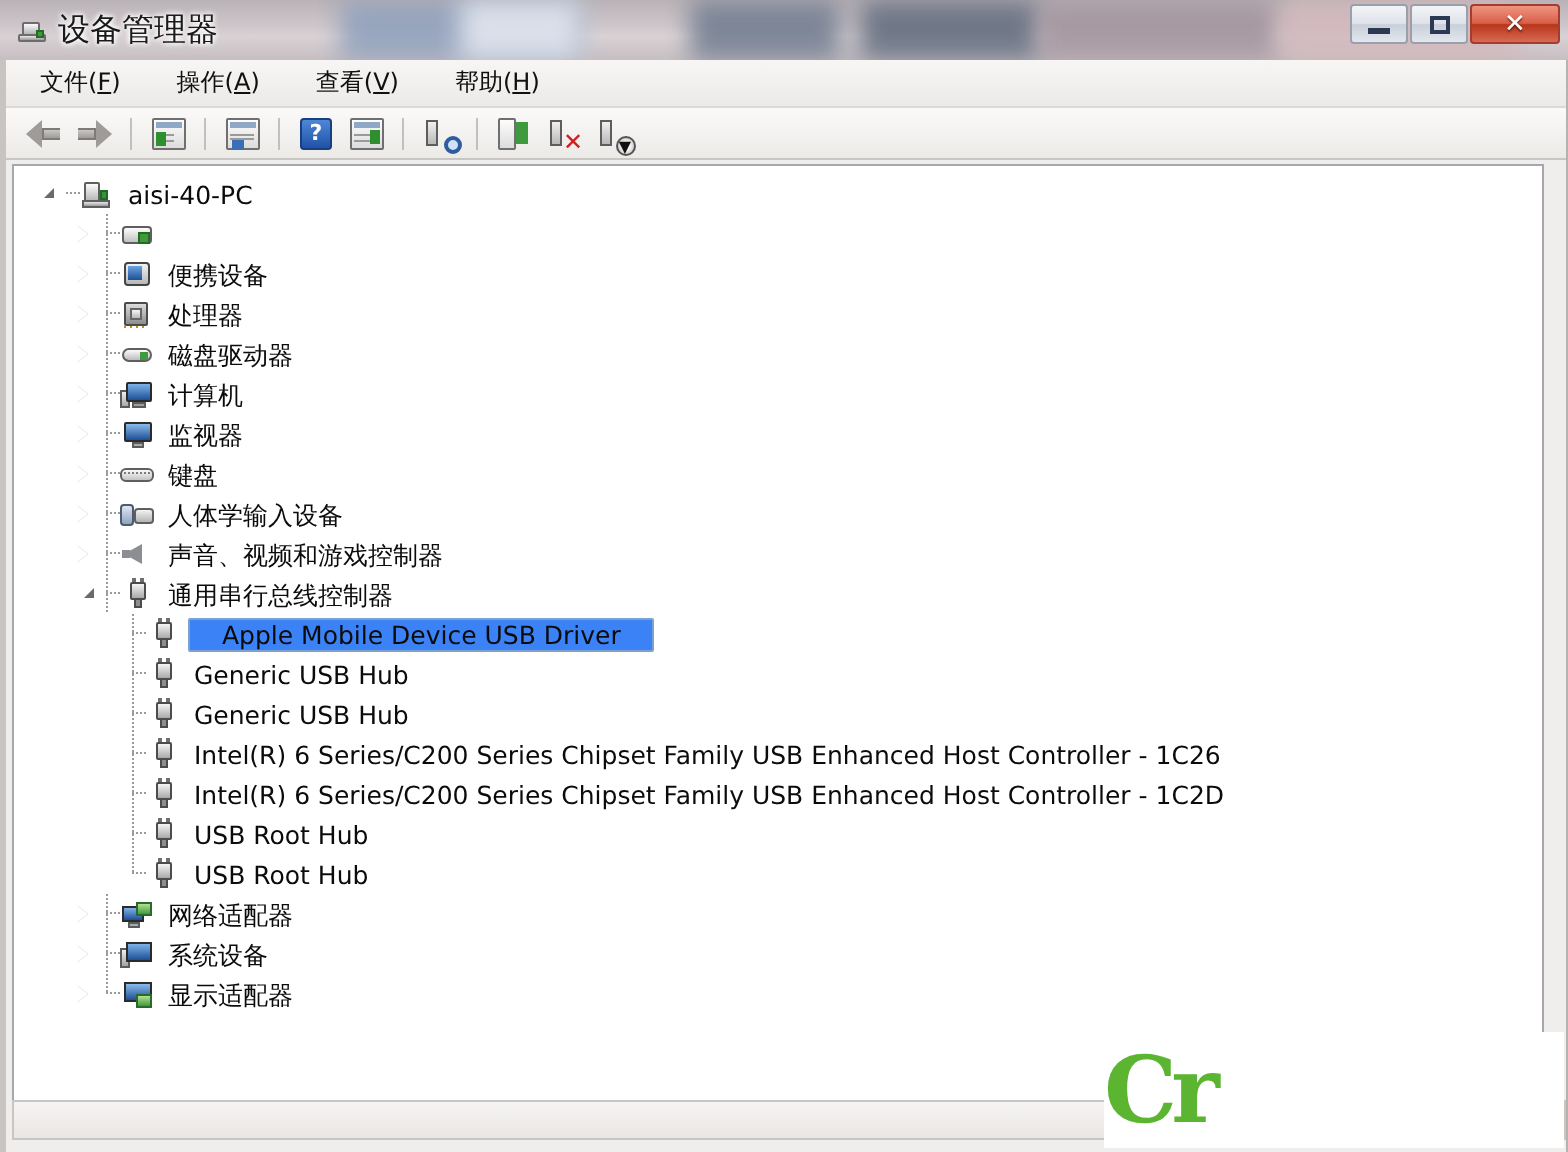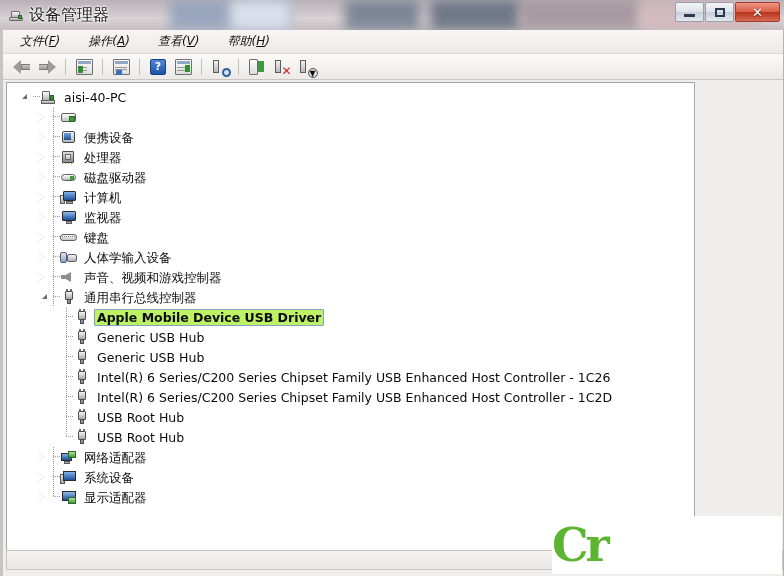--- a/index.html
+++ b/index.html
@@ -79,21 +79,21 @@
     border-left: 3px solid #c8c4c2;
     border-right: 1px solid #b6b2b0;
   }
 
   
   .menubar {
     height: 24px; background: linear-gradient(to bottom, #f7f6f5, #eceae8);
     display: flex; align-items: center; padding-left: 14px; gap: 22px;
     border-bottom: 1px solid #ddd9d6;
   }
-  .menuitem { font-size: 12px; color: #101010; cursor: default; padding: 2px 3px; font-style: italic; }
+  .menuitem { font-size: 12px; color: #101010; cursor: default; padding: 2px 3px; }
   .menuitem u { text-decoration: underline; }
 
   
   .toolbar {
     height: 26px;
     background: linear-gradient(to bottom, #fbfaf9, #eceae7);
     display: flex; align-items: center; padding-left: 8px; gap: 3px;
     border-bottom: 1px solid #c9c5c2;
   }
   .tbtn { width: 22px; height: 22px; display: flex; align-items: center; justify-content: center; }
@@ -147,41 +147,40 @@
     color: #111; font-size: 8px; line-height: 9px; text-align: center;
   }
   .plug {
     position: absolute; left: 1px; top: 1px; width: 6px; height: 13px;
     background: linear-gradient(#f0f0f0, #b9b9b9); border: 1px solid #5d5d5d;
   }
 
   
   .treepane {
     position: absolute; left: 3px; top: 52px;
-    width: 689px; height: 470px;
+    width: 766px; height: 470px;
     background: #ffffff;
     border: 1px solid #a7a6aa;
     overflow: hidden;
   }
   .tree { padding: 4px 0 0 0; }
 
   .row {
     display: flex; align-items: center; height: 20px;
     position: relative; white-space: nowrap;
   }
   .row .lbl {
     font-size: 12.5px; color: #0b0b0b;
     padding: 1px 3px; line-height: 15px;
   }
   .row.selected .lbl {
-    background: #bef264;
+    background: #3b82f6;
     border: 1px solid #7da2ce;
-    padding: 0px 2px;
+    padding: 0px 16px;
     border-radius: 1px;
-    font-weight: bold;
   }
 
   
   .exp { width: 13px; height: 13px; position: relative; flex: none; }
   .exp.collapsed::before {
     content: ""; position: absolute; left: 4px; top: 2px;
     width: 0; height: 0;
     border-top: 4.5px solid transparent; border-bottom: 4.5px solid transparent;
     border-left: 5px solid #ffffff;
     filter: drop-shadow(0 0 0 #8d8d8d);

